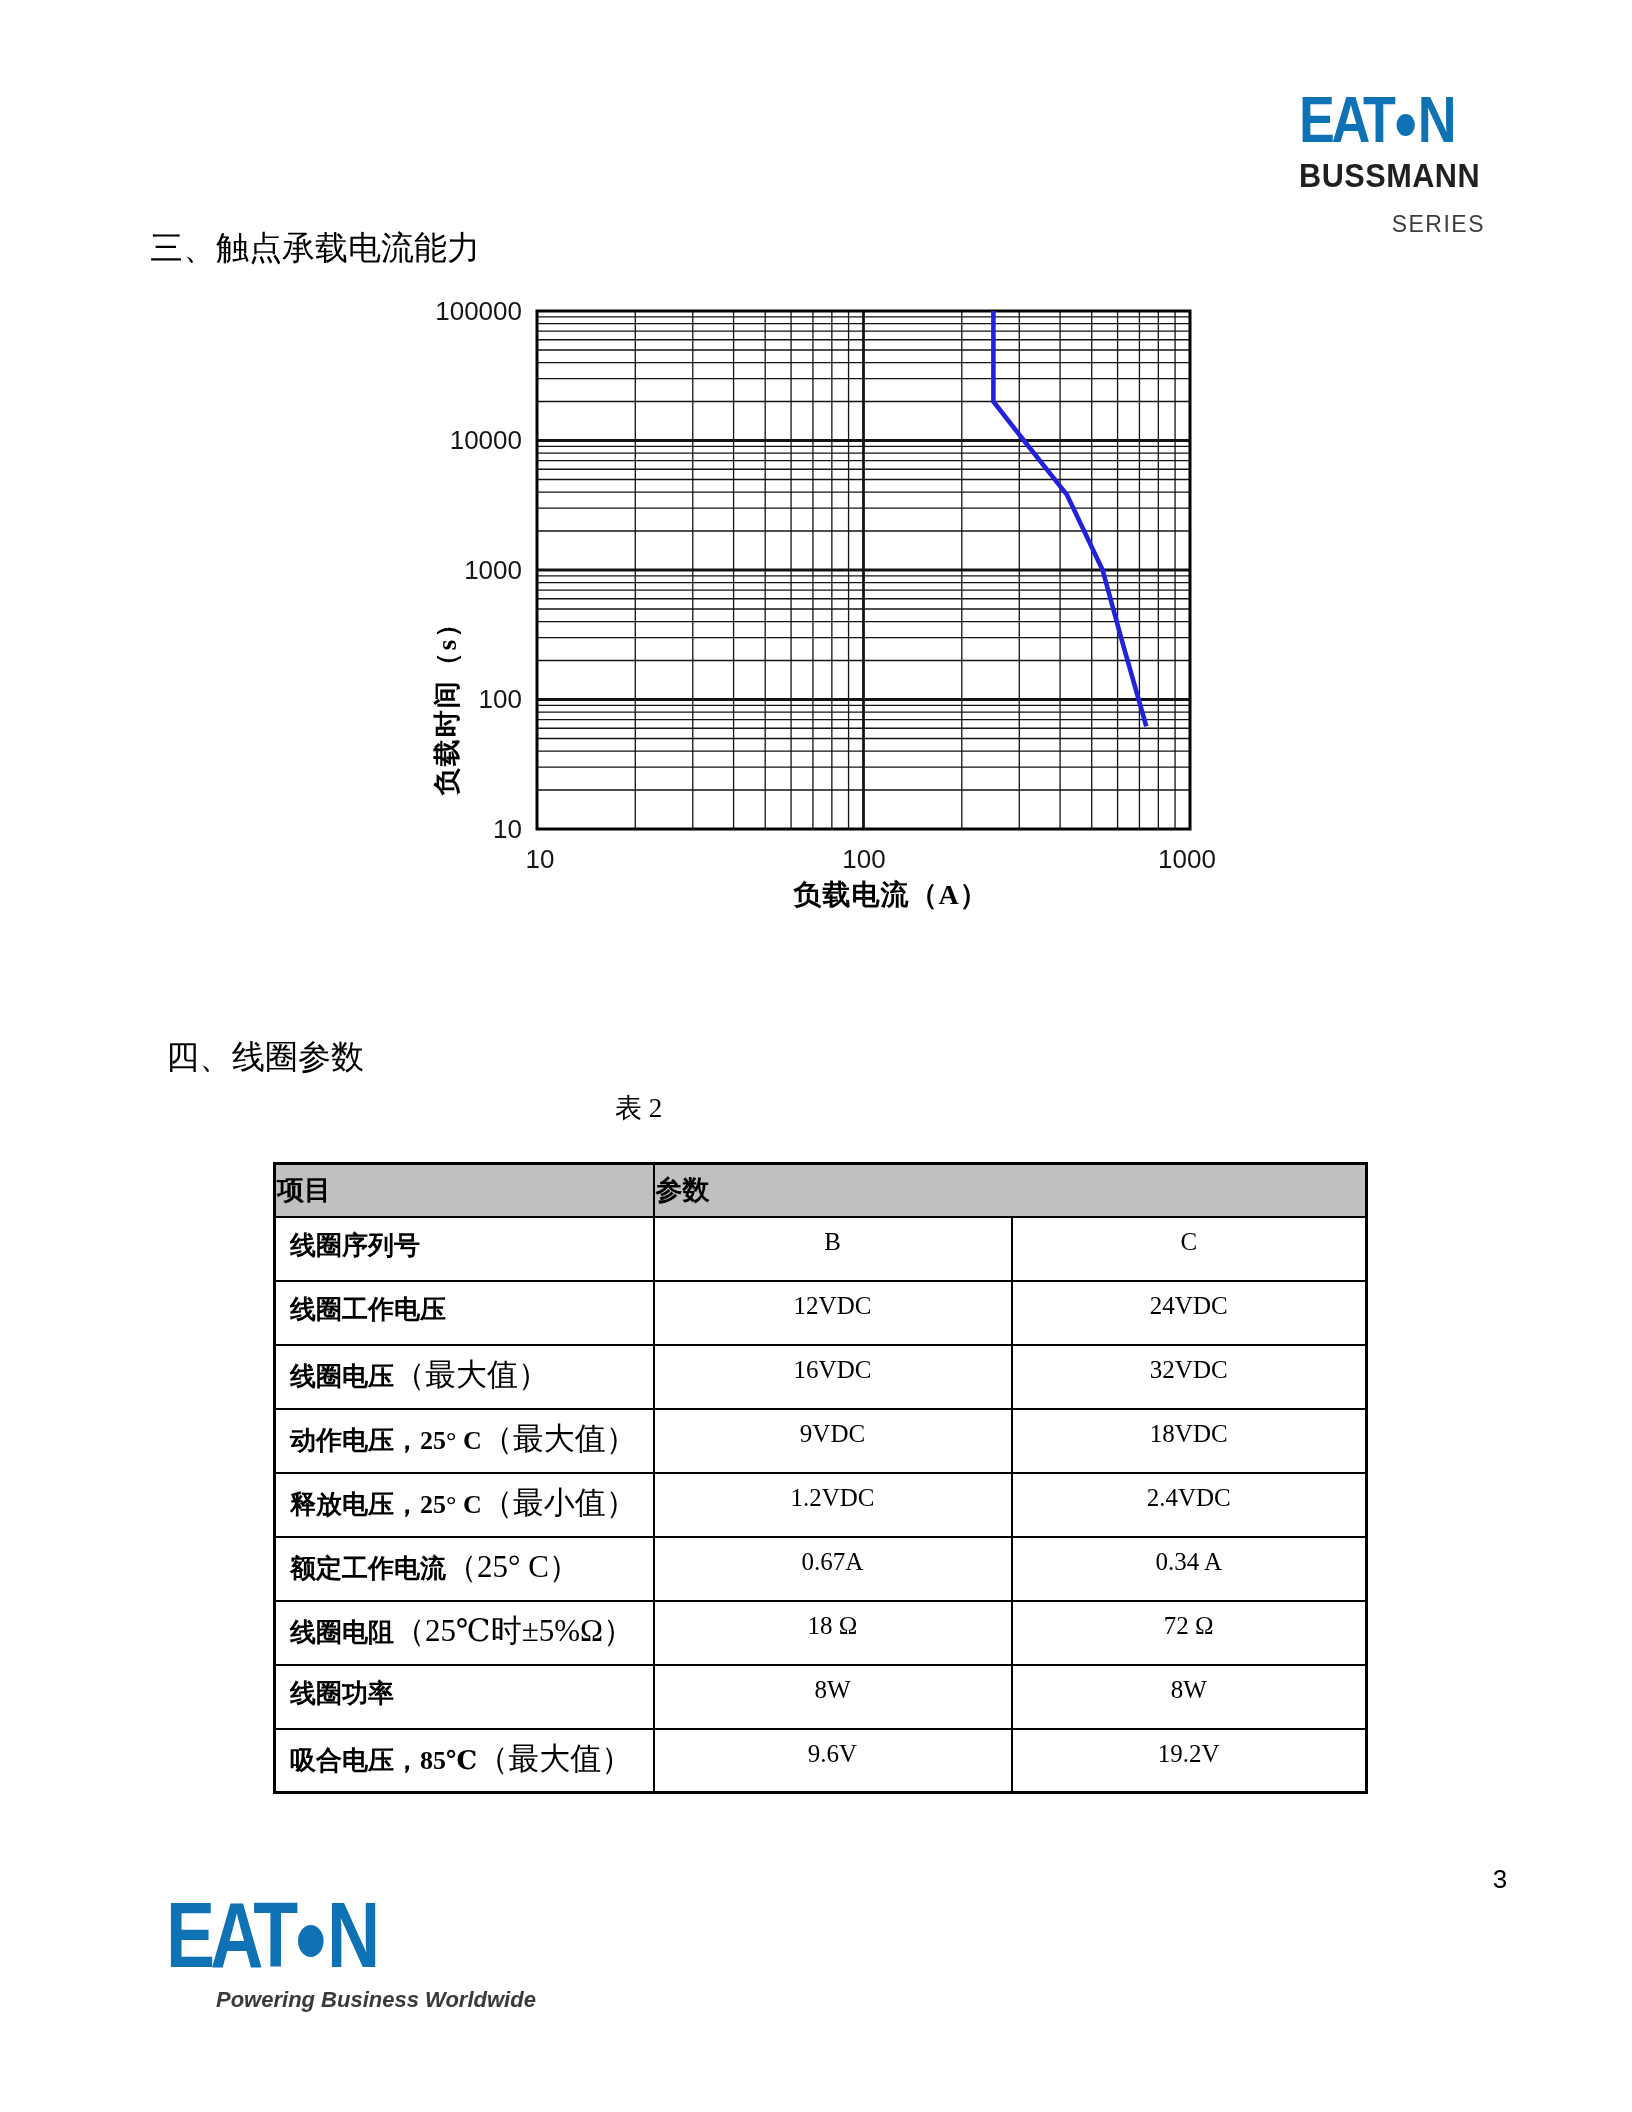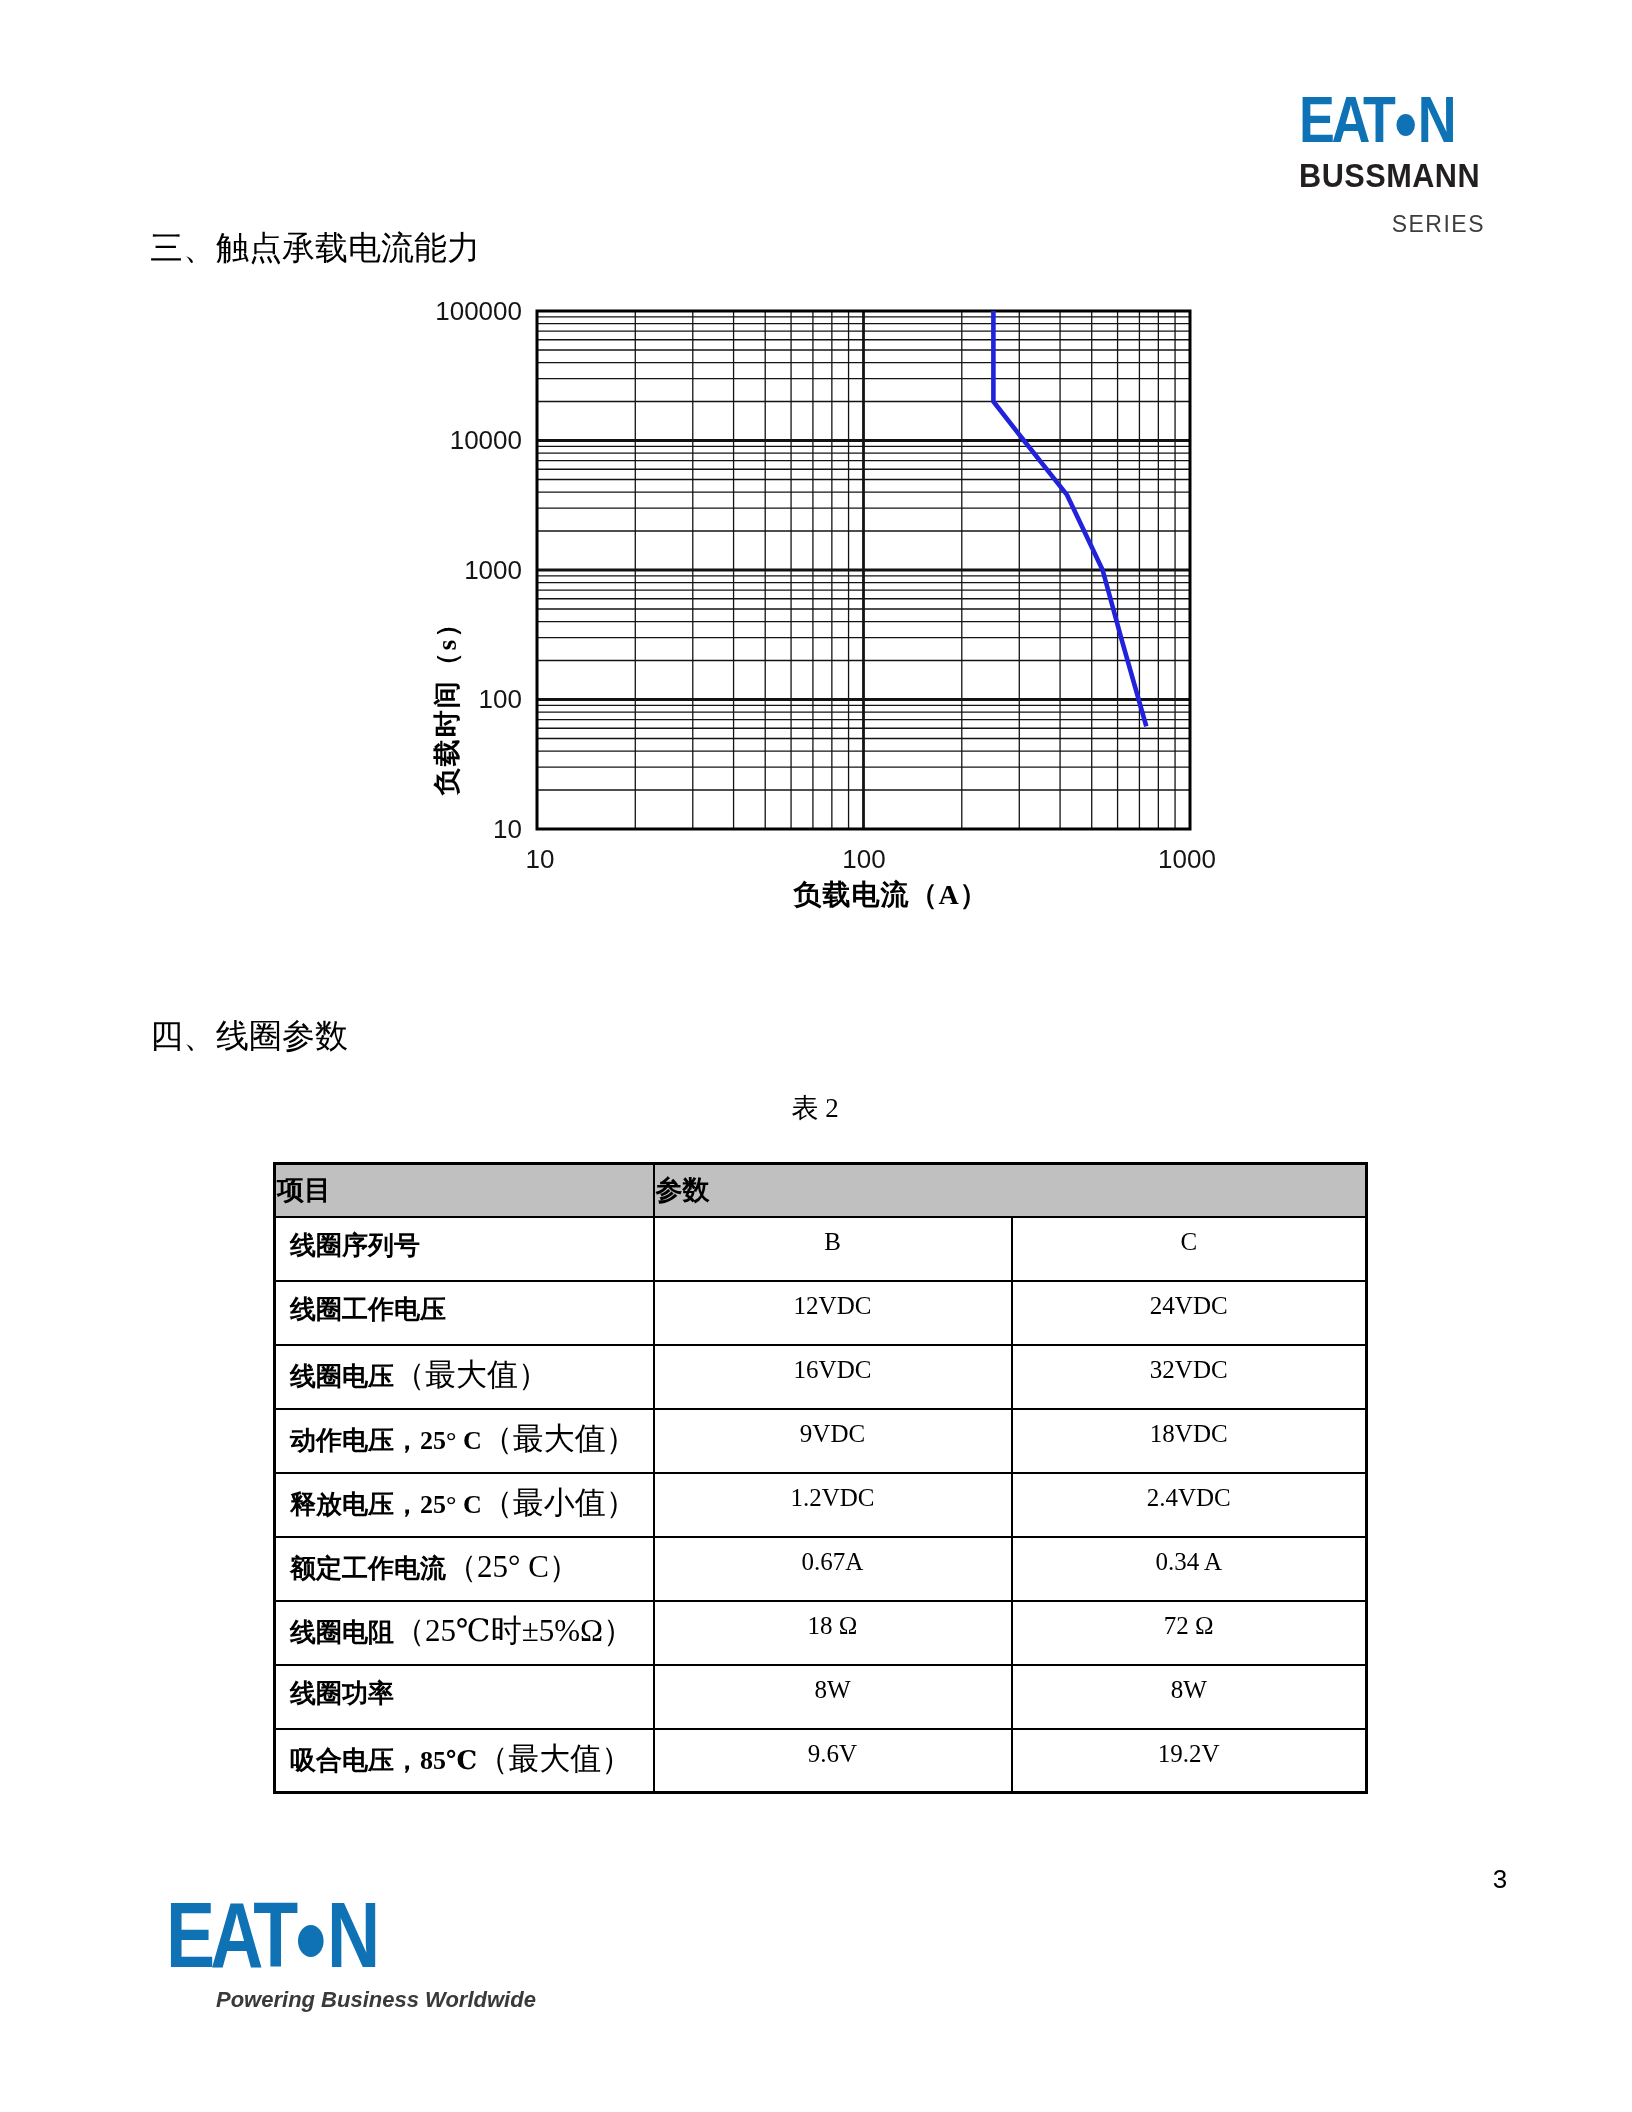--- a/index.html
+++ b/index.html
@@ -32,21 +32,21 @@
   }
   .series{
     font-family:"Liberation Sans","DejaVu Sans",sans-serif;
     font-weight:400;font-size:23px;color:#3d3d3d;
     letter-spacing:1.5px;text-align:right;margin-top:16px;width:186px;
   }
 
   
   .sec-title{position:absolute;left:150px;font-size:33px;font-weight:400;white-space:nowrap;}
   #sec3{top:226px;}
-  #sec4{top:1014px;}
+  #sec4{top:1035px;margin-left:16px;}
 
   
   .plot{position:absolute;left:537px;top:311px;width:653px;height:518px;}
   .plot svg{position:absolute;left:0;top:0;overflow:visible;}
   .ytick{
     position:absolute;left:350px;width:172px;text-align:right;
     font-family:"Liberation Sans","DejaVu Sans",sans-serif;
     font-size:26px;color:#151515;line-height:30px;
   }
   .xtick{
@@ -58,21 +58,21 @@
     position:absolute;left:447px;top:702px;
     transform:translate(-50%,-50%) rotate(-90deg);
     font-size:27px;font-weight:bold;white-space:nowrap;letter-spacing:2px;
   }
   .xtitle{
     position:absolute;left:891px;top:876px;transform:translateX(-50%);
     font-size:28px;font-weight:bold;white-space:nowrap;letter-spacing:1px;
   }
 
   
-  .tbl-caption{position:absolute;left:615px;top:1090px;width:400px;text-align:center;font-size:27px;}
+  .tbl-caption{position:absolute;left:615px;top:1090px;width:400px;text-align:left;font-size:27px;}
   .paramtable{
     position:absolute;left:273px;top:1162px;width:1092px;
     border-collapse:collapse;table-layout:fixed;
     border:3px solid #000;
   }
   .paramtable th,.paramtable td{
     border:2px solid #000;box-sizing:border-box;overflow:hidden;
   }
   .paramtable th{
     background:#c0c0c0;height:53px;text-align:left;vertical-align:middle;

